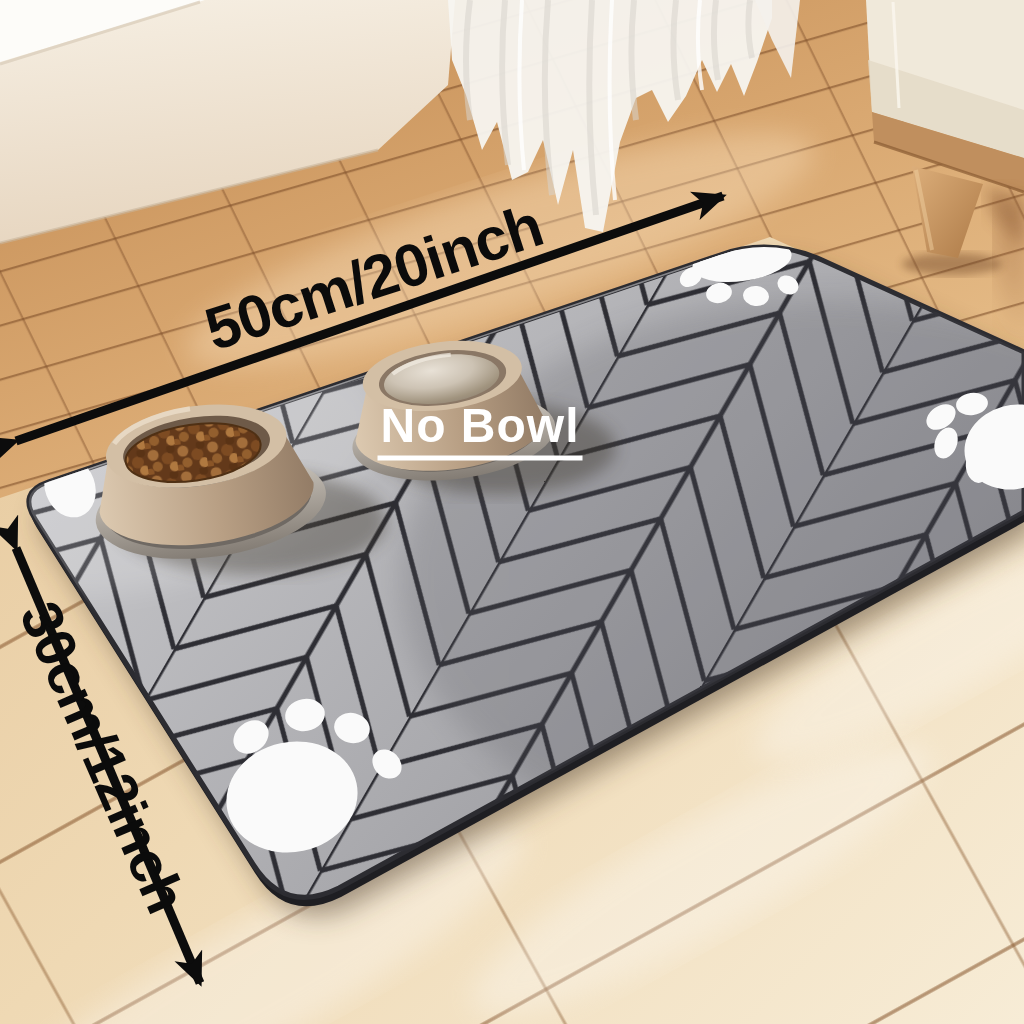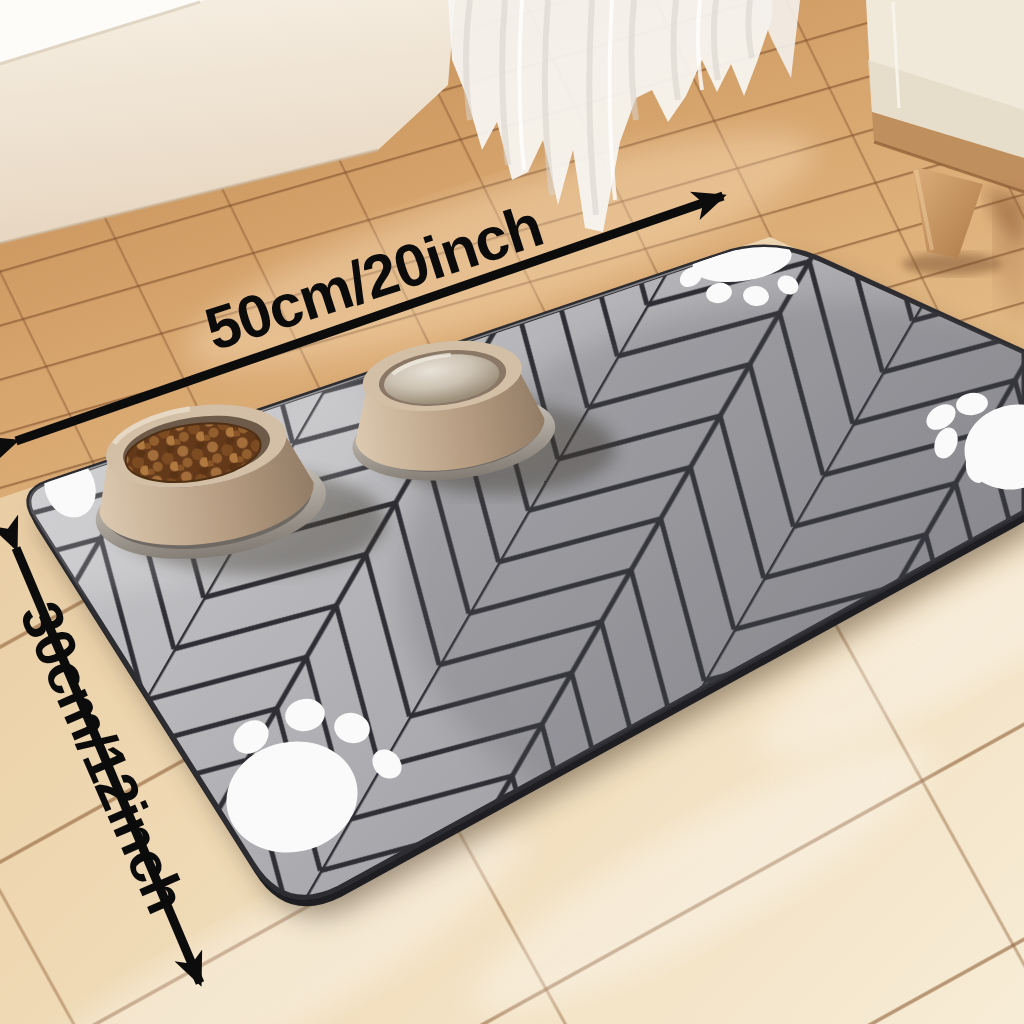--- a/index.html
+++ b/index.html
@@ -243,14 +243,15 @@
   </g>
 
   <g>
     <line x1="16" y1="441" x2="723" y2="196" stroke="#0c0c0c" stroke-width="9" marker-start="url(#arrowHead)" marker-end="url(#arrowHead)" transform="rotate(180 16 441) rotate(180 16 441)"></line>
     <line x1="16" y1="548" x2="200" y2="983" stroke="#0c0c0c" stroke-width="9" marker-start="url(#arrowHead)" marker-end="url(#arrowHead)"></line>
   </g>
 </svg>
 
 <div id="label-width" class="dim-label">50cm/20inch</div>
 <div id="label-height" class="dim-label">30cm/12inch</div>
+<div id="label-no-bowl">No Bowl</div>
 
 </div>
 
 </body></html>

